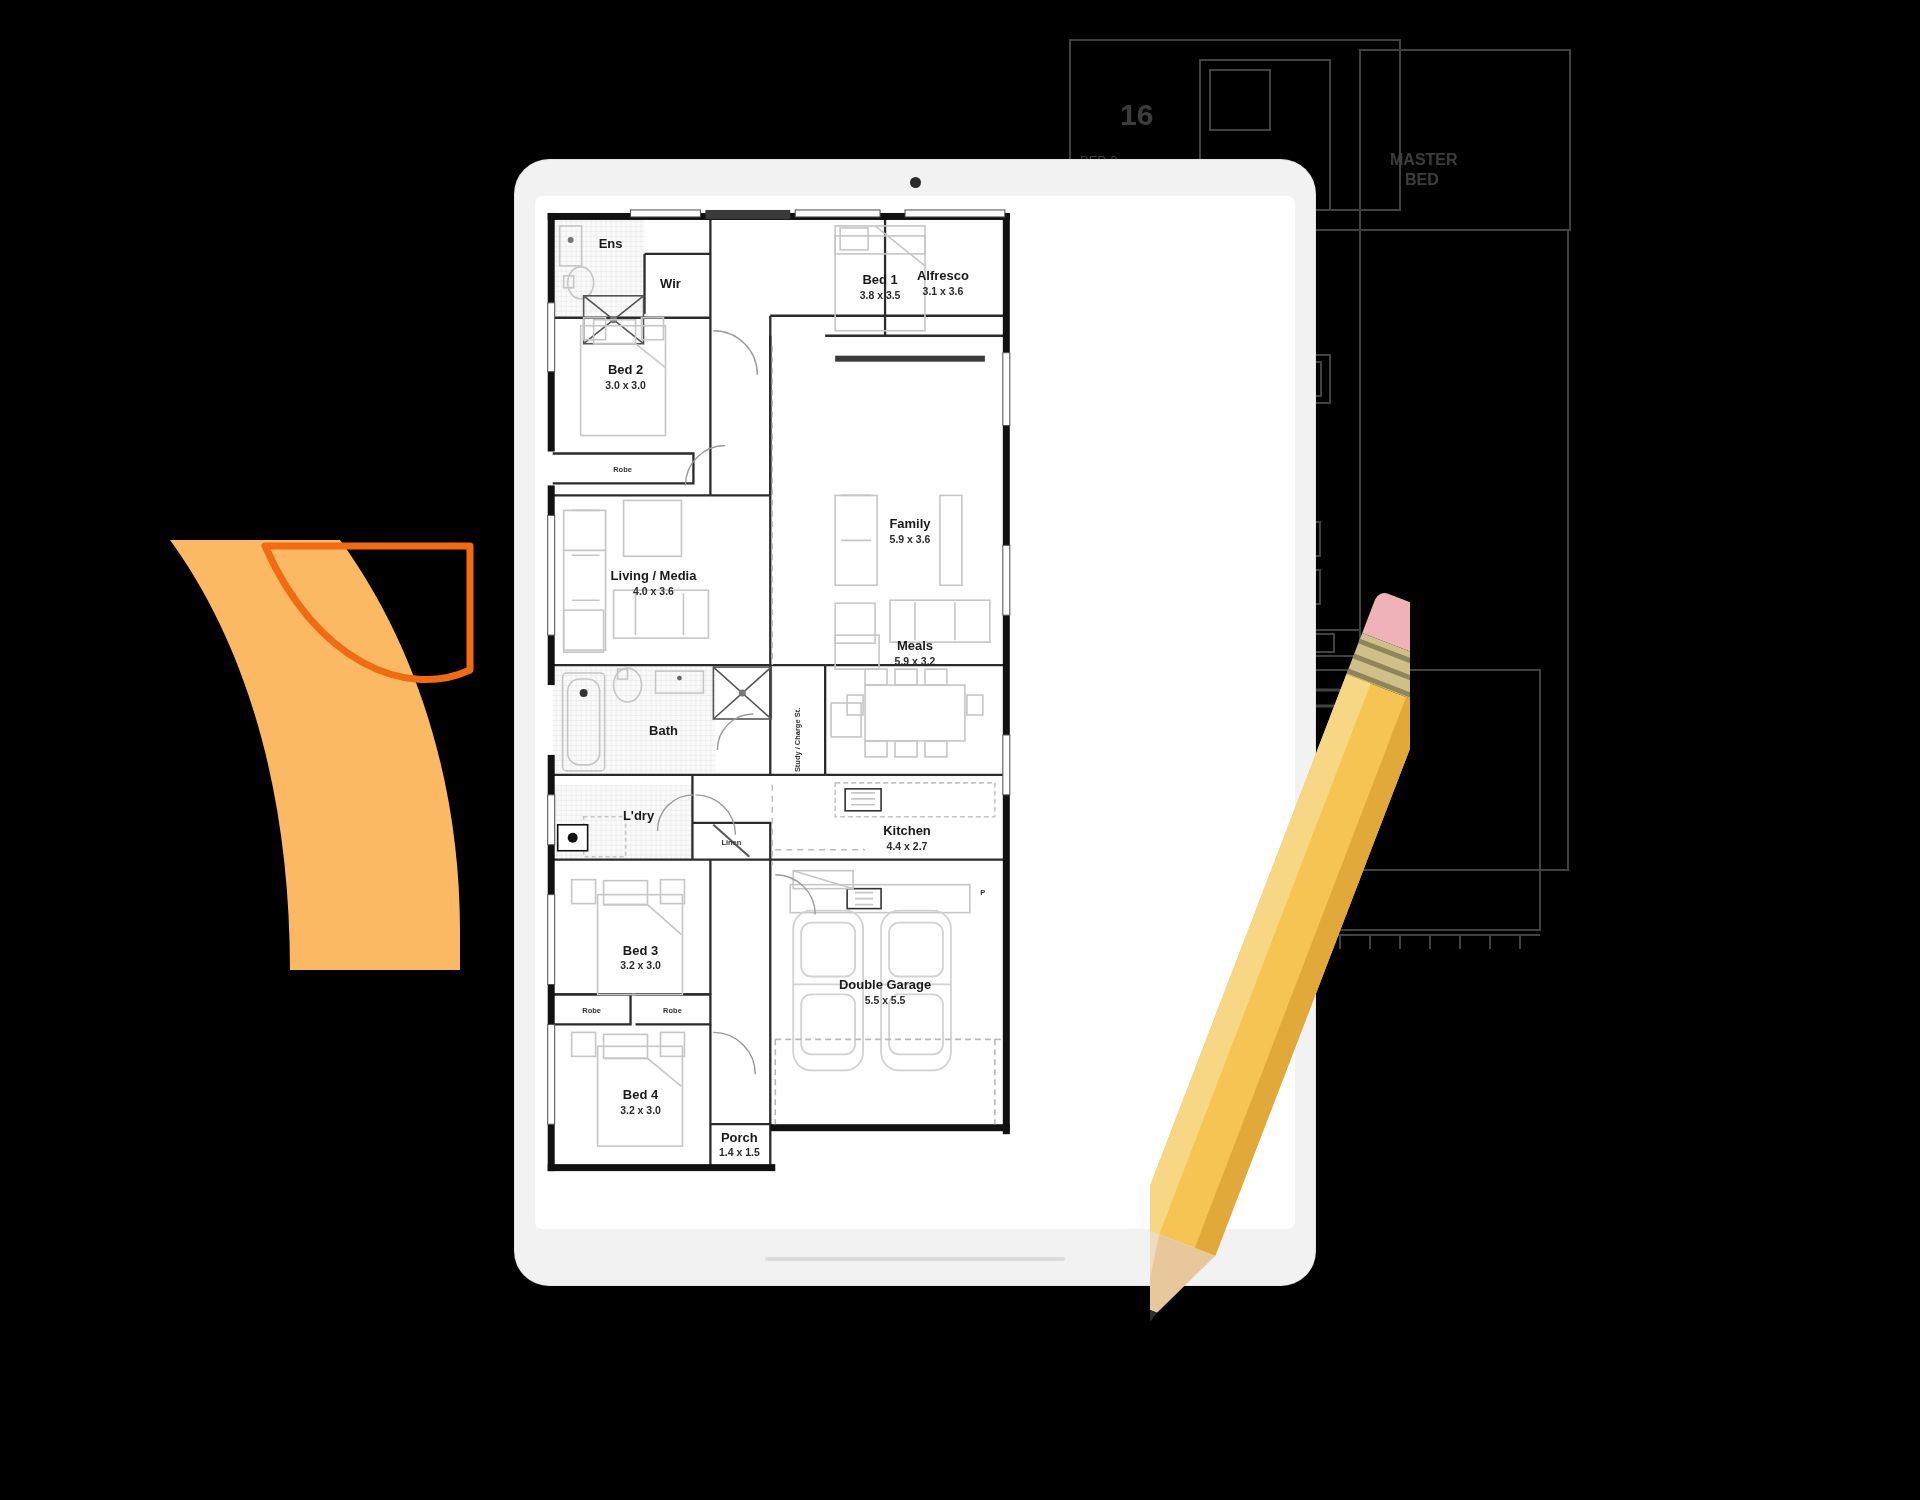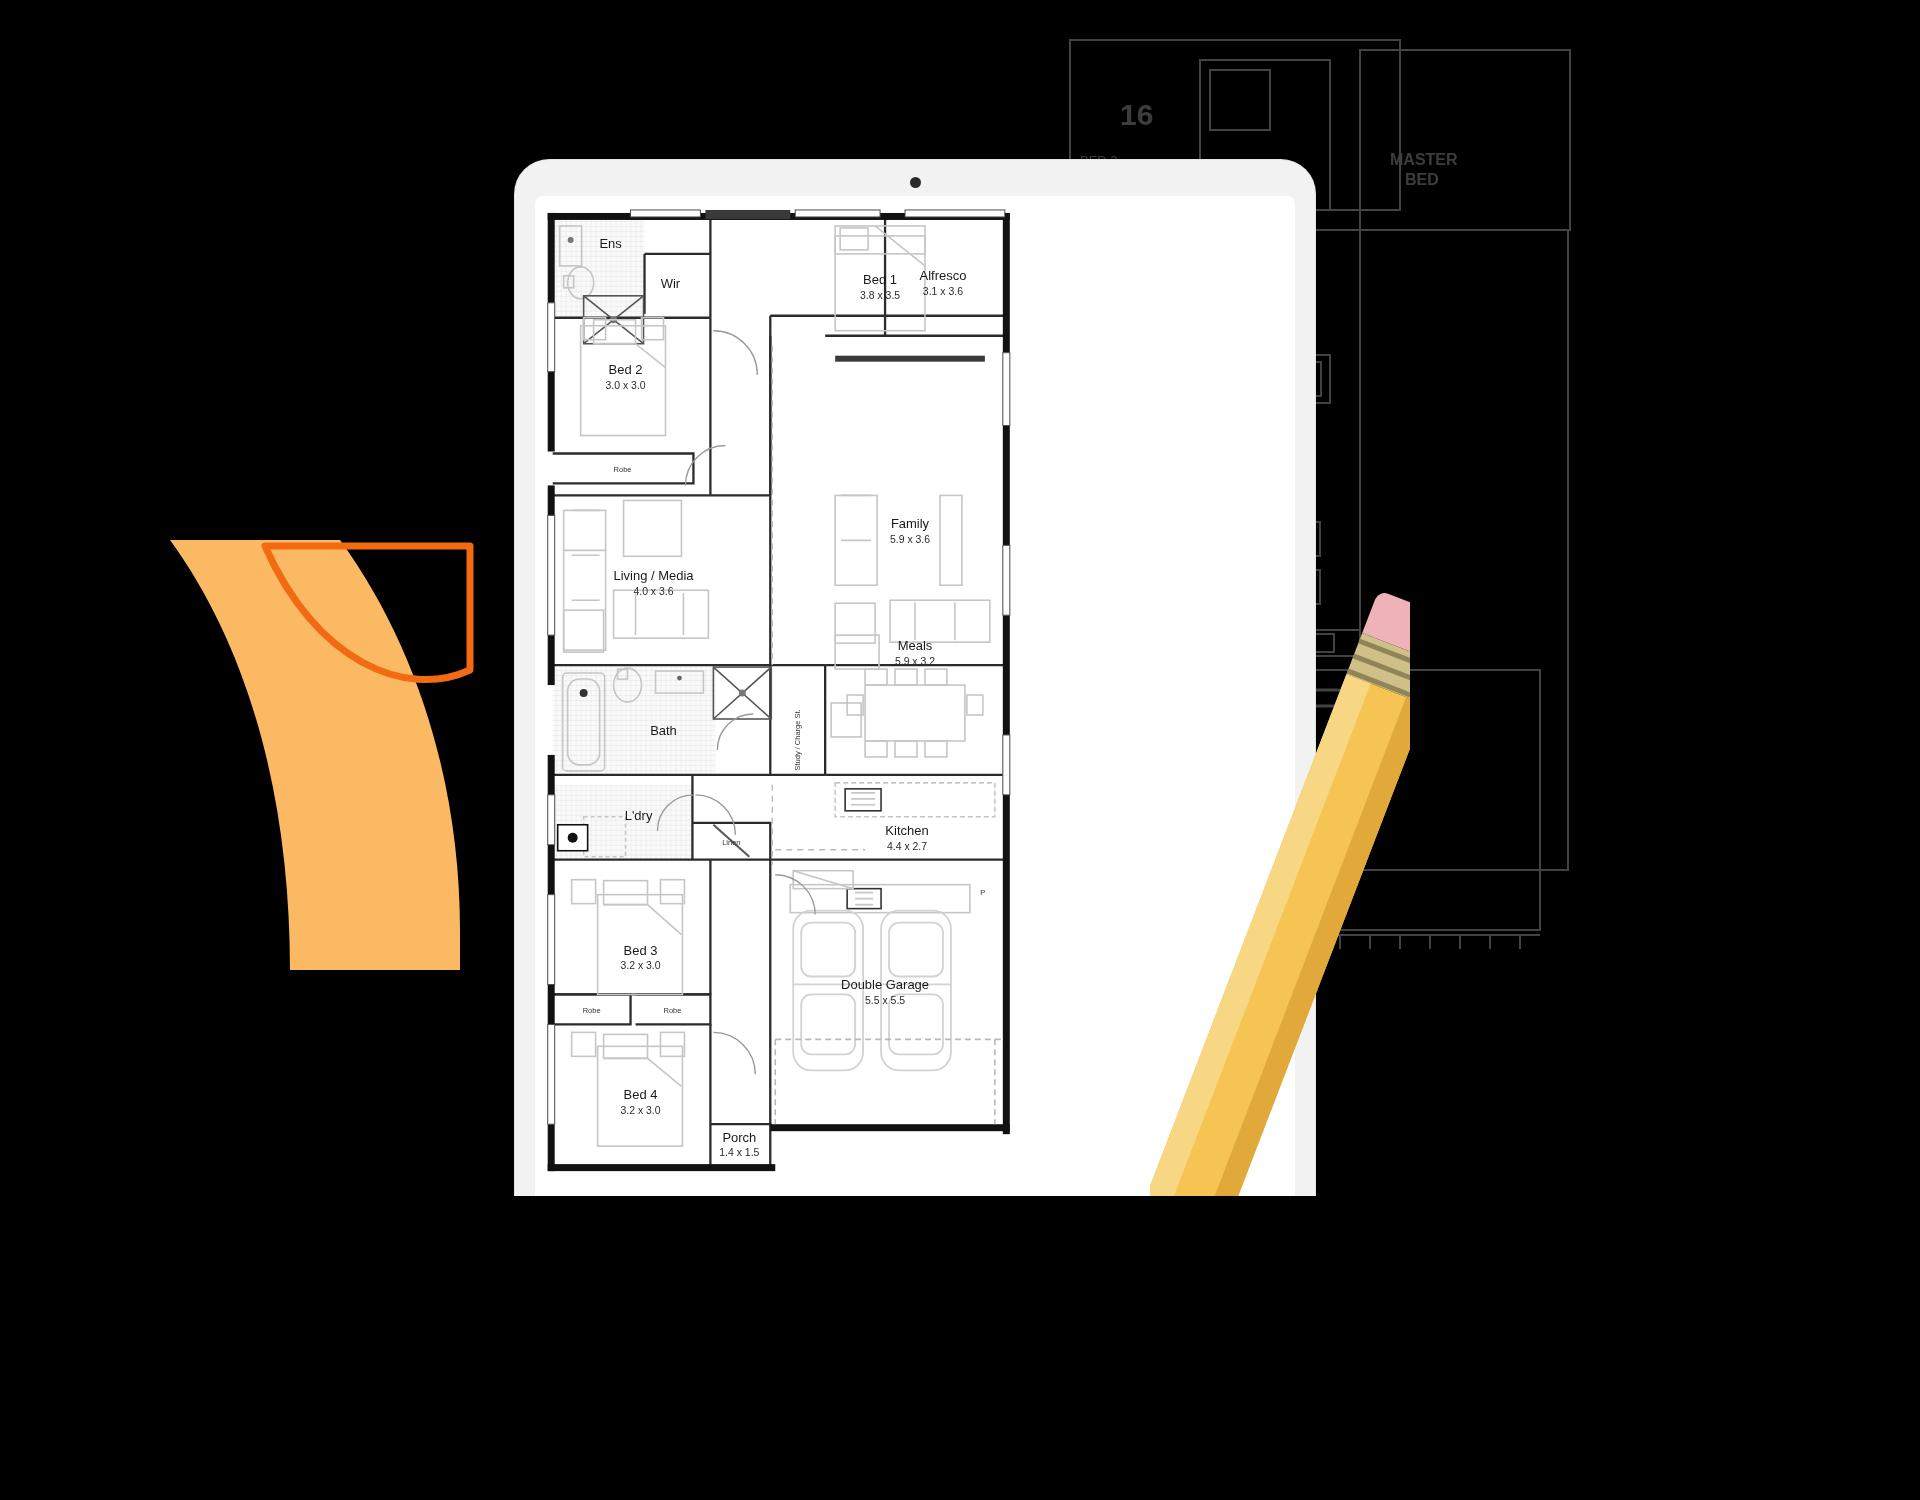--- a/index.html
+++ b/index.html
@@ -5,21 +5,21 @@
   * { box-sizing: border-box; }
   html, body {
     margin: 0; padding: 0;
     width: 1920px; height: 1500px;
     background: #000000;
     font-family: "Liberation Sans", sans-serif;
     overflow: hidden;
   }
   #stage {
     position: relative;
-    width: 1920px; height: 1196px;
+    width: 1920px; height: 1500px;
     background: #000000;
     overflow: hidden;
   }
 
   
   .bg-plan {
     position: absolute;
     left: 1060px; top: 30px;
     width: 580px; height: 1130px;
     opacity: 0.26;
@@ -39,20 +39,21 @@
   }
 
   
   .tablet {
     position: absolute;
     left: 515px; top: 160px;
     width: 800px; height: 1125px;
     background: #f2f2f2;
     border-radius: 34px;
     box-shadow: 0 0 0 1px #e3e3e3;
+    font-weight: bold;
   }
   .tablet-inner {
     position: absolute;
     left: 20px; top: 36px;
     right: 20px; bottom: 56px;
     background: #ffffff;
     border-radius: 8px;
     overflow: hidden;
   }
   .camera {

